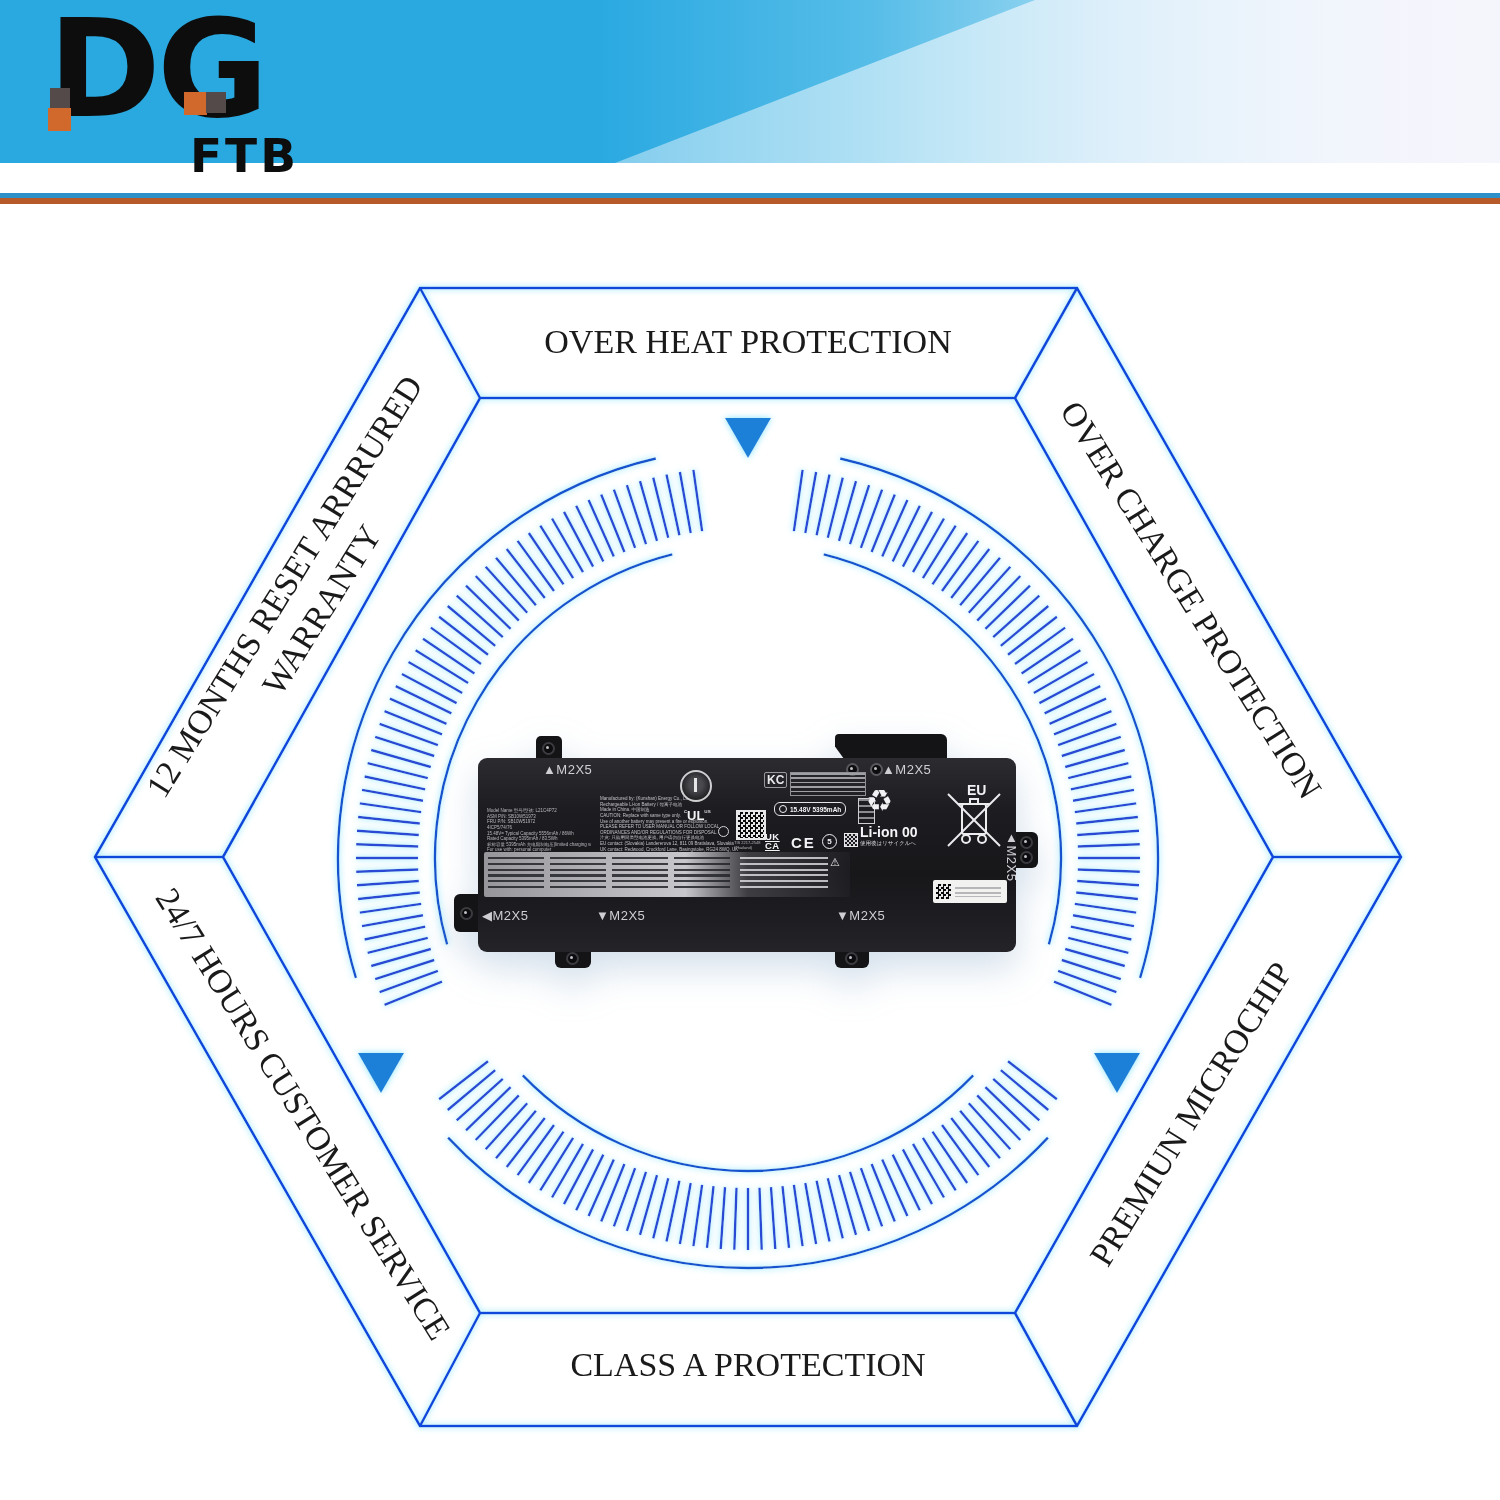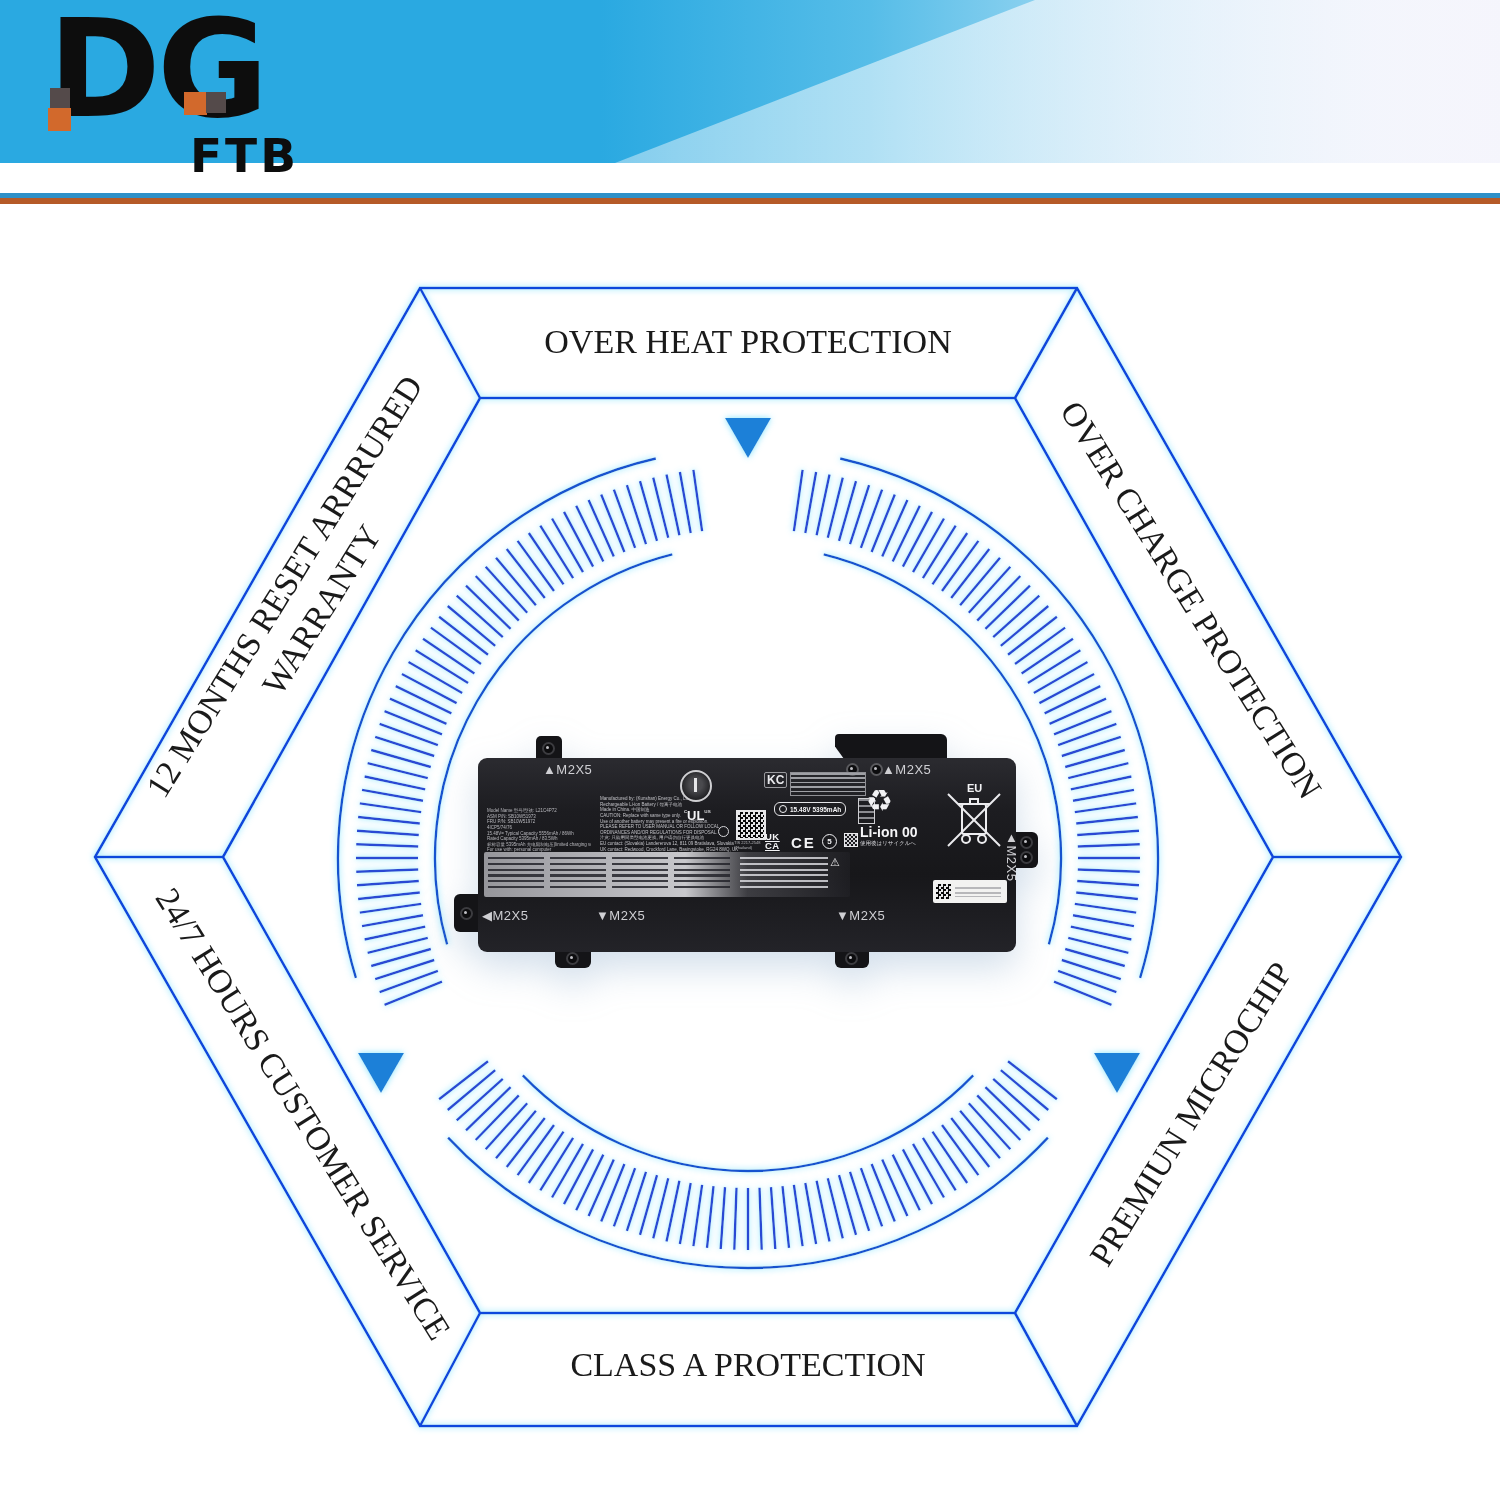--- a/index.html
+++ b/index.html
@@ -65,21 +65,21 @@
   .lockicon{position:absolute;left:240px;top:68px;width:9px;height:9px;border:1.3px solid #d6d6da;border-radius:50%;}
   .ukca{position:absolute;left:287px;top:74px;color:#f3f3f5;font-weight:bold;font-size:9.5px;line-height:.95;letter-spacing:.5px;text-decoration:underline;}
   .cemark{position:absolute;left:313px;top:76px;color:#f3f3f5;font-weight:bold;font-size:15px;letter-spacing:2px;}
   .c5{position:absolute;left:344px;top:76px;width:13px;height:13px;border:1.4px solid #f0f0f3;border-radius:50%;
       color:#f0f0f3;font-size:8px;font-weight:bold;text-align:center;line-height:13px;}
   .sqrec{position:absolute;left:366px;top:75px;width:12px;height:12px;border:1px solid #ececef;
          background:repeating-conic-gradient(#cfcfd3 0% 25%,transparent 0% 50%) 0 0/4px 4px;}
   .recyc{position:absolute;left:388px;top:28px;color:#f2f2f4;font-size:30px;line-height:1;}
   .liion{position:absolute;left:382px;top:66px;color:#f5f5f7;font-weight:bold;font-size:14px;white-space:nowrap;text-align:right;}
   .jpnote{position:absolute;left:382px;top:82px;color:#d7d7db;font-size:5.5px;white-space:nowrap;}
-  .eulab{position:absolute;left:489px;top:24px;color:#f2f2f4;font-size:11px;font-weight:bold;}
+  .eulab{position:absolute;left:489px;top:24px;color:#f2f2f4;font-size:14px;font-weight:bold;}
   .band{position:absolute;left:6px;top:94px;width:366px;height:45px;
         background:linear-gradient(90deg,#96969b 0%,#c8c8cc 55%,rgba(90,90,96,.55) 72%,rgba(40,40,46,.35) 100%);
         border-radius:2px;}
   .bcol{position:absolute;top:5px;height:35px;background:repeating-linear-gradient(180deg,rgba(35,35,42,.85) 0 2.2px,transparent 2.2px 5.8px);}
   .bcol-light{background:repeating-linear-gradient(180deg,rgba(225,225,230,.8) 0 2px,transparent 2px 5.8px);}
   .warn{position:absolute;left:352px;top:98px;color:#e8e8ea;font-size:11px;}
   .sticker{position:absolute;left:455px;top:122px;width:74px;height:23px;background:#f2f2f1;border-radius:2px;
            display:flex;align-items:center;gap:4px;padding-left:3px;box-sizing:border-box;}
   .sticker .stline{width:46px;height:10px;background:repeating-linear-gradient(180deg,#b7b7ba 0 2px,transparent 2px 4.6px);}
   .vtext{writing-mode:vertical-rl;}

